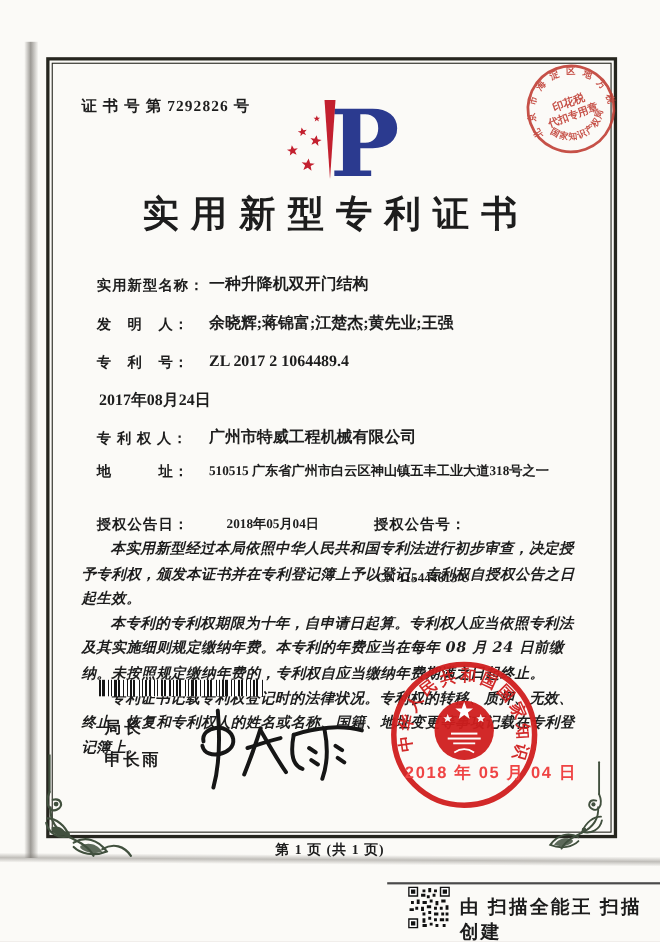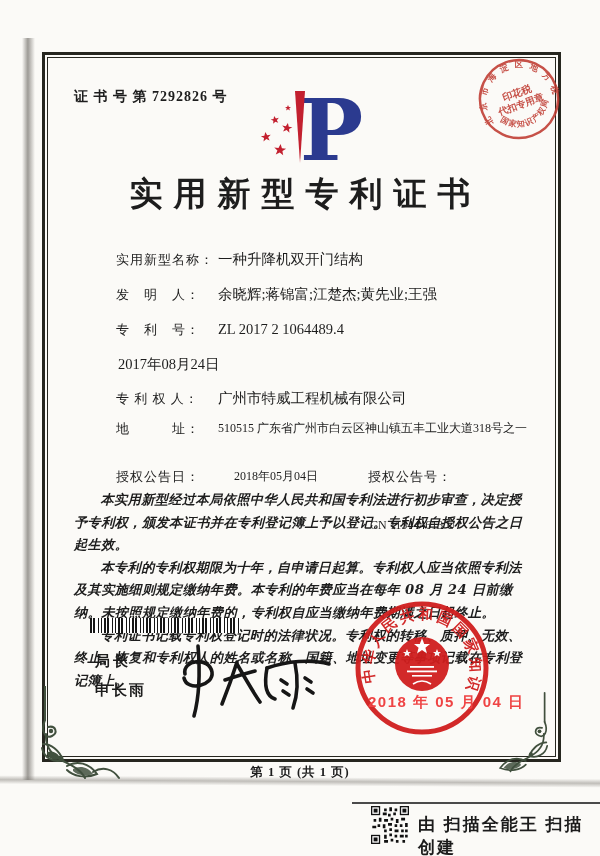--- a/index.html
+++ b/index.html
@@ -11,21 +11,21 @@
   .edge-bottom{position:absolute;left:-4px;top:777px;width:610px;height:9px;transform:rotate(.35deg);
     background:linear-gradient(180deg,rgba(140,135,128,0),rgba(120,116,110,.45) 50%,rgba(150,146,140,0));}
   
   .cert-border{position:absolute;left:42px;top:52px;width:513px;height:704px;border:3px solid #26261f;}
   .cert-border-inner{position:absolute;inset:2px;border:1px solid #26261f;}
   .cert-no{position:absolute;left:74px;top:88px;font-size:14px;font-weight:bold;letter-spacing:1px;}
   .logo{position:absolute;left:238px;top:84px;}
   .title{position:absolute;left:0;right:0;top:172px;text-align:center;font-size:33px;font-weight:bold;
          letter-spacing:11px;text-indent:11px;}
   
-  .frow{position:absolute;left:88px;width:452px;display:flex;font-weight:normal;font-size:13px;line-height:21px;margin-left:28px;}
+  .frow{position:absolute;left:88px;width:452px;display:flex;font-weight:bold;font-size:13px;line-height:21px;}
   .flabel{flex:none;width:76px;letter-spacing:1px;}
   .fvalue{font-size:14.5px;margin-left:2px;}
   .fvalue.small{font-size:12px;}
   .addr .fvalue{max-width:374px;}
   .grant-pair{display:flex;gap:28px;}
   .grant-right{position:absolute;left:252px;top:0;display:flex;flex-direction:column;}
   
   .paras{position:absolute;left:74px;top:489px;width:456px;font-size:13.2px;line-height:22.6px;
          font-style:italic;font-weight:600;letter-spacing:.4px;font-family:"DejaVu Serif",serif;}
   .paras p{margin:0;text-indent:2em;}

